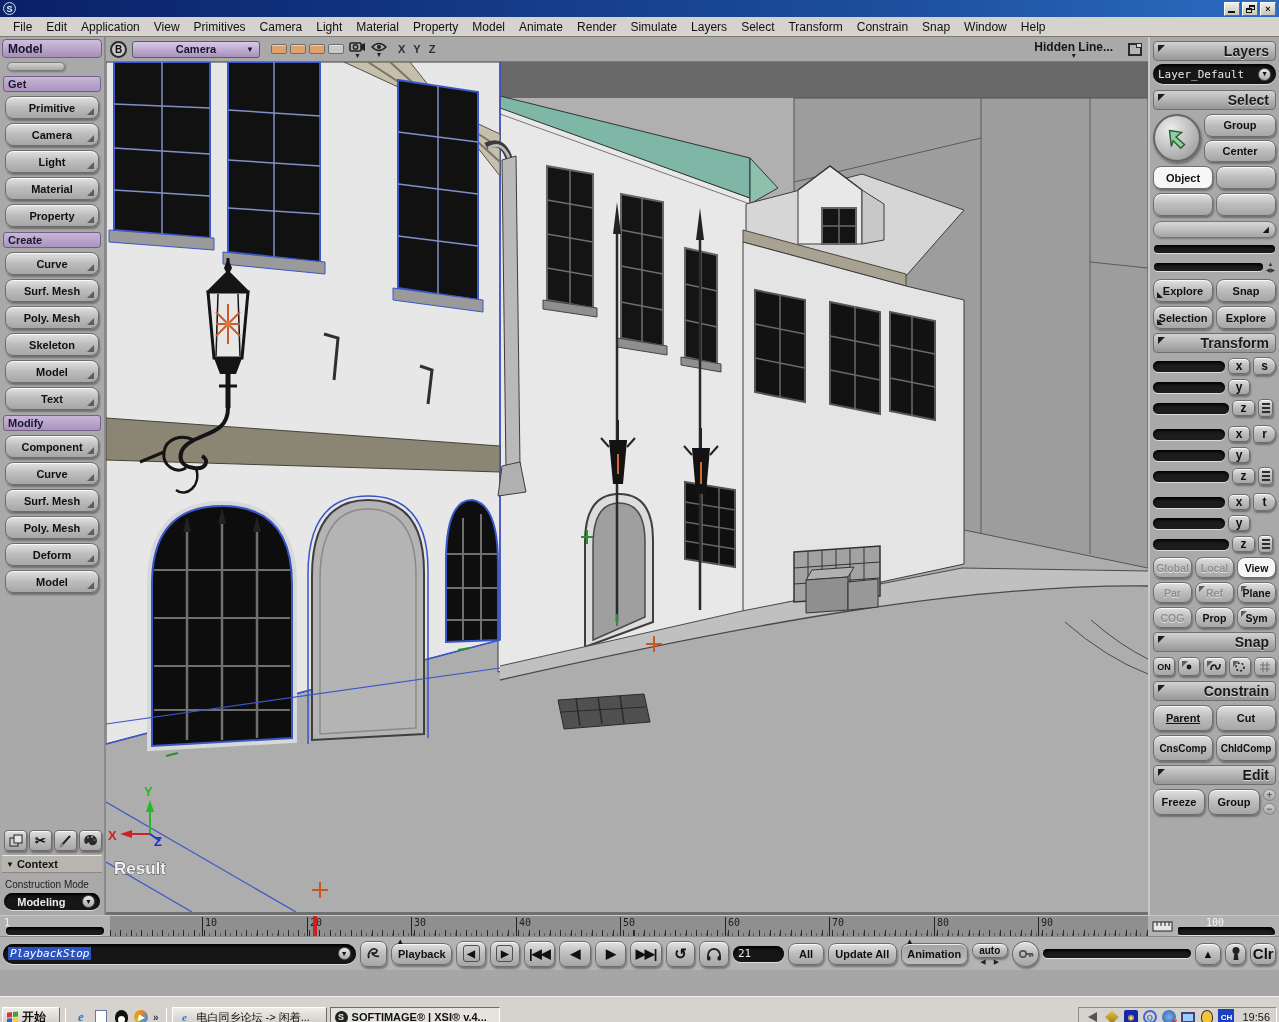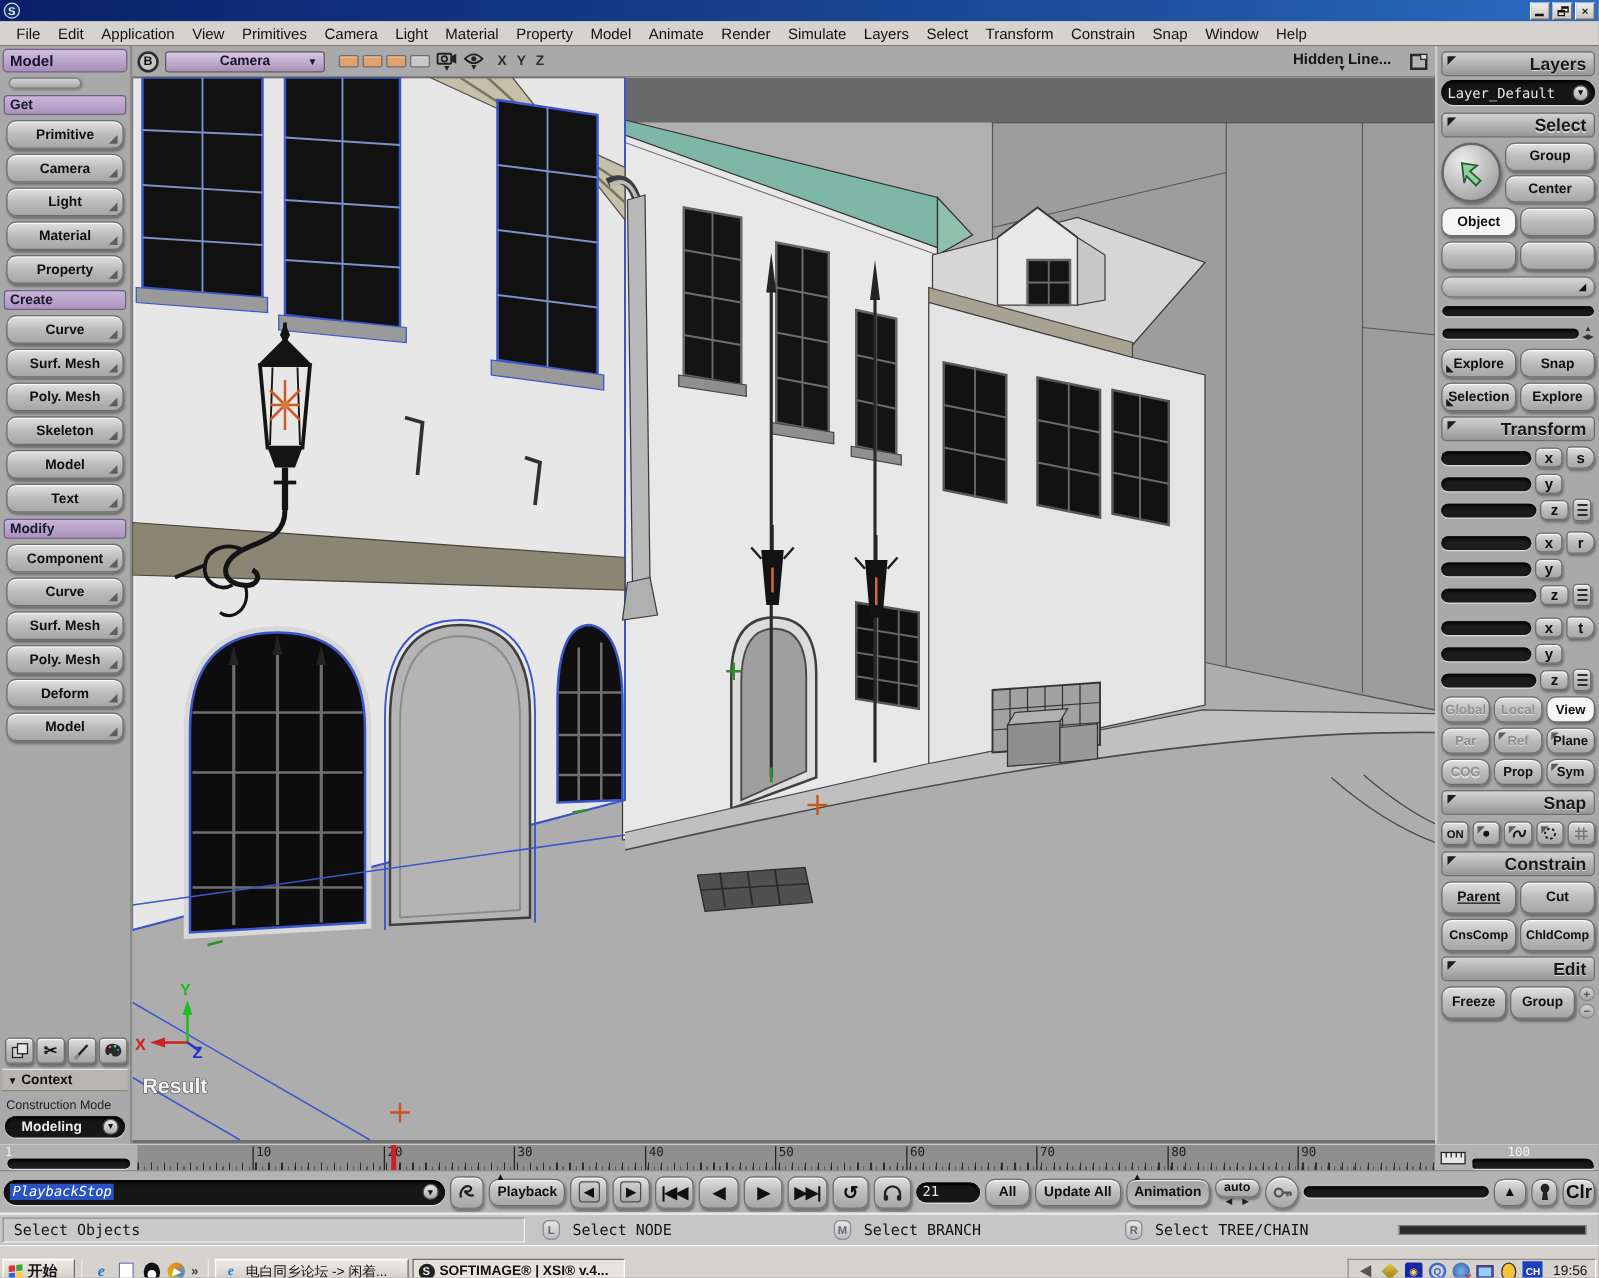--- a/index.html
+++ b/index.html
@@ -862,38 +862,20 @@
     <div class="xbtn" style="width:26px; height:22px; font-size:11px;">▲</div>
     <div class="xbtn" style="width:22px; height:22px;">
       <svg width="10" height="15" viewBox="0 0 10 15">
           <circle cx="5" cy="4.5" r="3.5" fill="#222"></circle>
           <path d="M3.5,7 L2.5,14 L7.5,14 L6.5,7 Z" fill="#222"></path>
         </svg>
     </div>
     <div class="xbtn clr">Clr</div>
   </div>
 
-  <div class="statusbar">
-    <div class="sb-left">
-      <span>Select Objects</span>
-    </div>
-    <div class="sb-seg">
-      <span class="mouse-ico">L</span>
-      <span>Select NODE</span>
-    </div>
-    <div class="sb-seg">
-      <span class="mouse-ico">M</span>
-      <span>Select BRANCH</span>
-    </div>
-    <div class="sb-seg">
-      <span class="mouse-ico">R</span>
-      <span>Select TREE/CHAIN</span>
-    </div>
-    <div class="sb-gauge"></div>
-  </div>
 
   <div class="taskbar">
     <div class="start-btn">
       <span class="winflag">
           <span></span>
           <span></span>
           <span></span>
           <span></span>
         </span>
       <span>开始</span>

